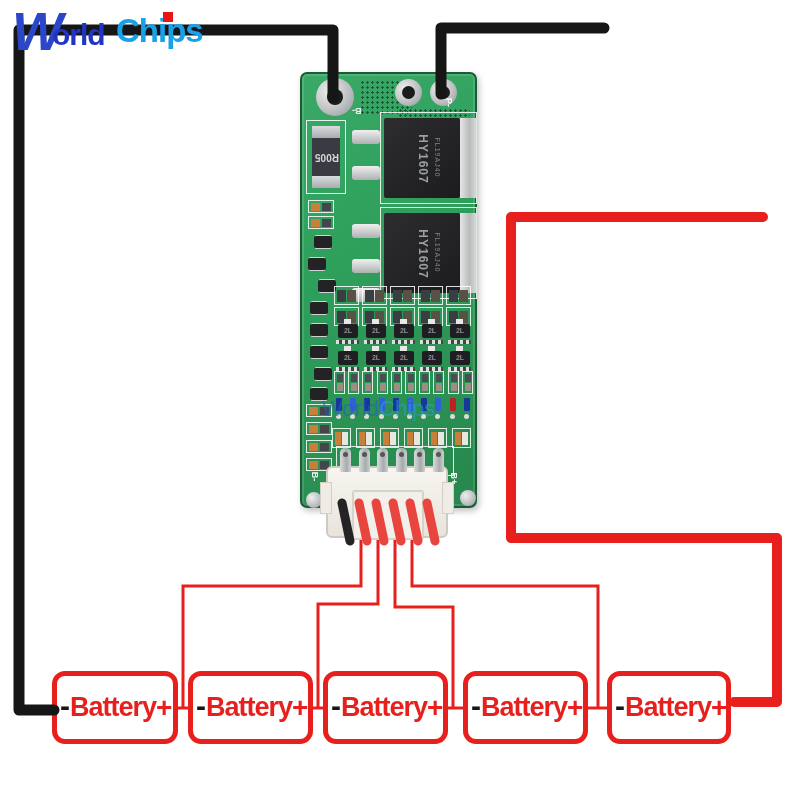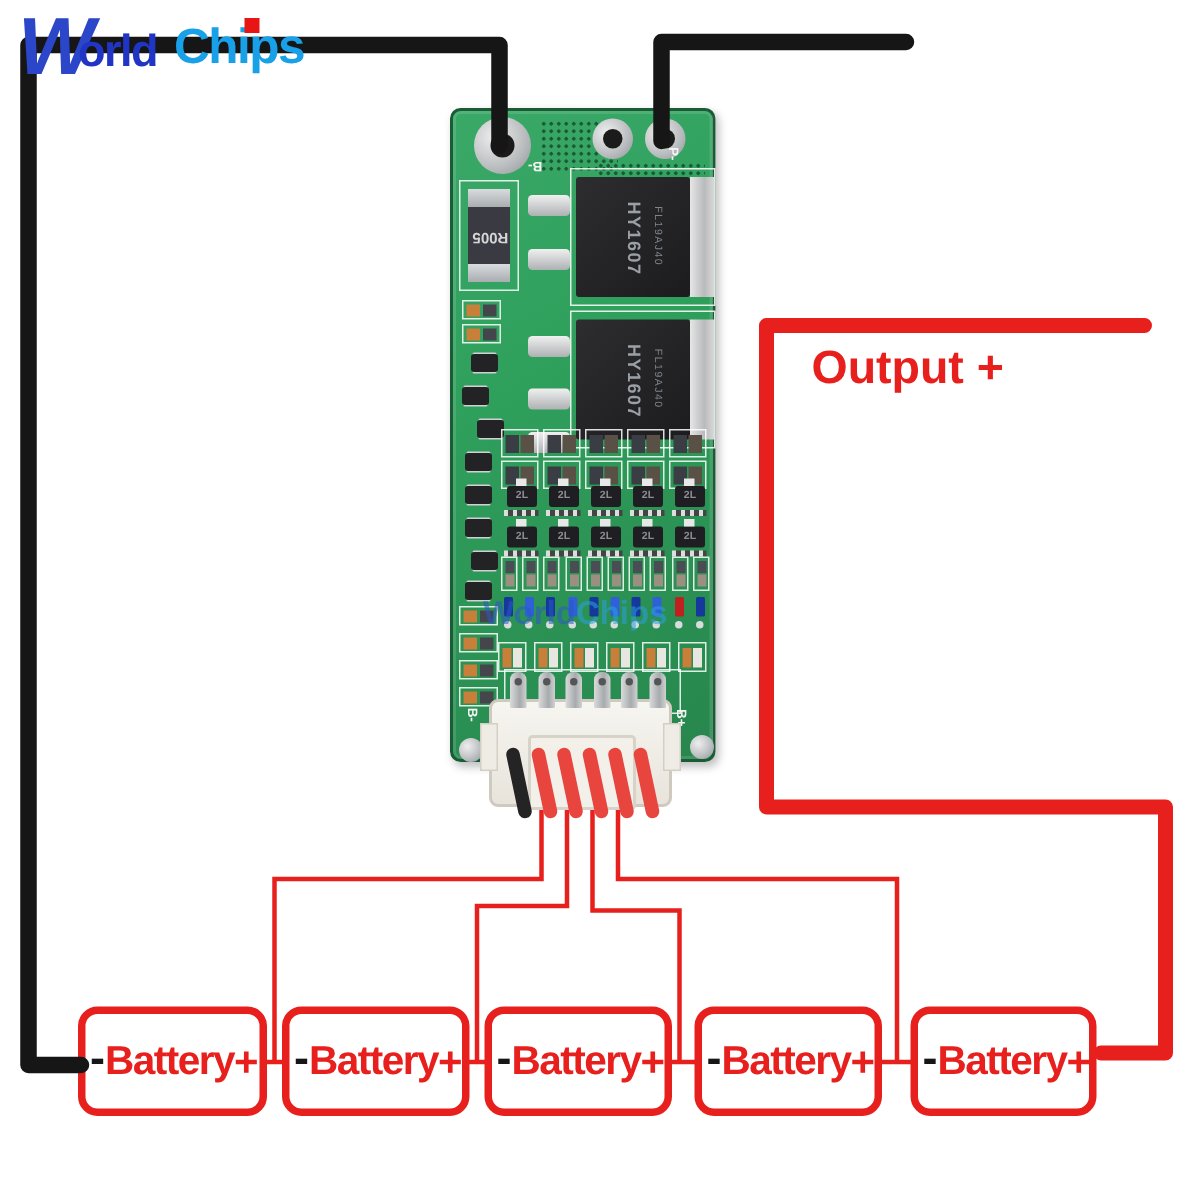--- a/index.html
+++ b/index.html
@@ -39,21 +39,21 @@
   .mos-tab{position:absolute;background:linear-gradient(90deg,#e6e6e6,#b9babc 60%,#d8d8d8);}
   .mos-nub{position:absolute;background:linear-gradient(180deg,#f0f0f0,#aeb1b3);border-radius:3px;}
   .mos-txt{position:absolute;color:#9aa0a6;font-size:12px;font-weight:bold;letter-spacing:1px;
            transform:rotate(90deg);transform-origin:center;white-space:nowrap;}
   .mos-sub{position:absolute;color:#7f858b;font-size:7px;letter-spacing:1px;
            transform:rotate(90deg);transform-origin:center;white-space:nowrap;}
   .r005-body{position:absolute;background:#3a3a42;}
   .r005-end{position:absolute;background:linear-gradient(180deg,#d8dcde,#a9adaf);}
   .r005-txt{position:absolute;color:#d6d6d6;font-size:10px;font-weight:bold;
             transform:rotate(180deg);}
-  .wm{position:absolute;font-weight:bold;opacity:.55;white-space:nowrap;z-index:2;}
+  .wm{position:absolute;font-weight:normal;opacity:.55;white-space:nowrap;z-index:2;}
   .wm .w1{color:#2b58c8;font-size:22px;}
   .wm .w2{color:#2aa0e0;font-size:22px;}
 
   
   .conn{position:absolute;left:326px;top:466px;width:122px;height:72px;z-index:2;
         background:linear-gradient(180deg,#f7f5f0,#e8e4dc);border:2px solid #cfcabf;
         border-radius:6px;box-sizing:border-box;}
   .conn-inner{position:absolute;left:24px;top:22px;width:68px;height:46px;
         background:#f3f0ea;border:2px solid #d8d3c9;border-radius:3px;}
   .conn-wing{position:absolute;width:10px;height:30px;background:#efece5;
@@ -382,15 +382,14 @@
     <path d="M410 503 L418 541" stroke="#e8453e" stroke-width="9" stroke-linecap="round"></path>
     <path d="M427 503 L435 541" stroke="#e8453e" stroke-width="9" stroke-linecap="round"></path>
   </svg>
 
   <div class="logo toplayer">
     <span class="logo-w">W</span>
     <span class="logo-orld">orld</span>
     <span class="logo-chips">Chips</span>
     <span class="logo-dot"></span>
   </div>
-  <div class="lbl lbl-outplus toplayer">Output +</div>
 
 </div>
 
 </body></html>

